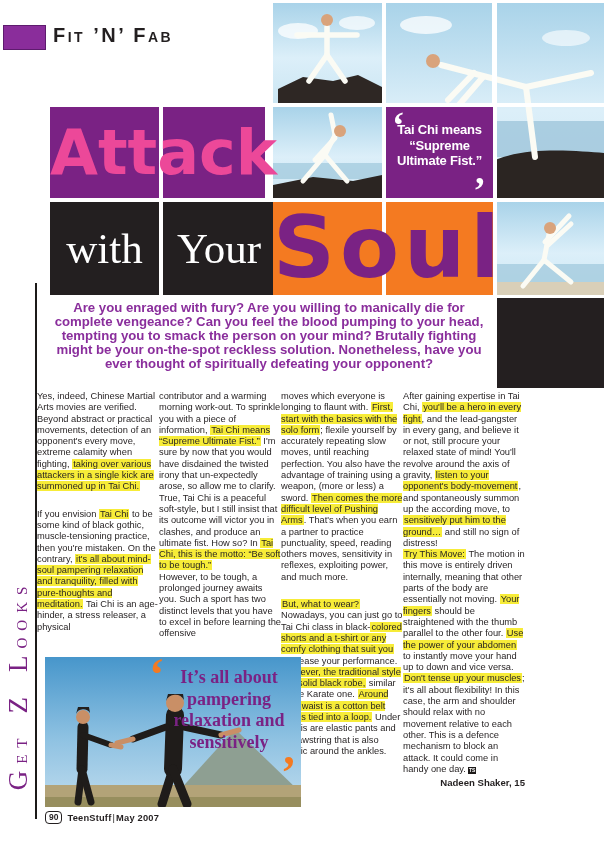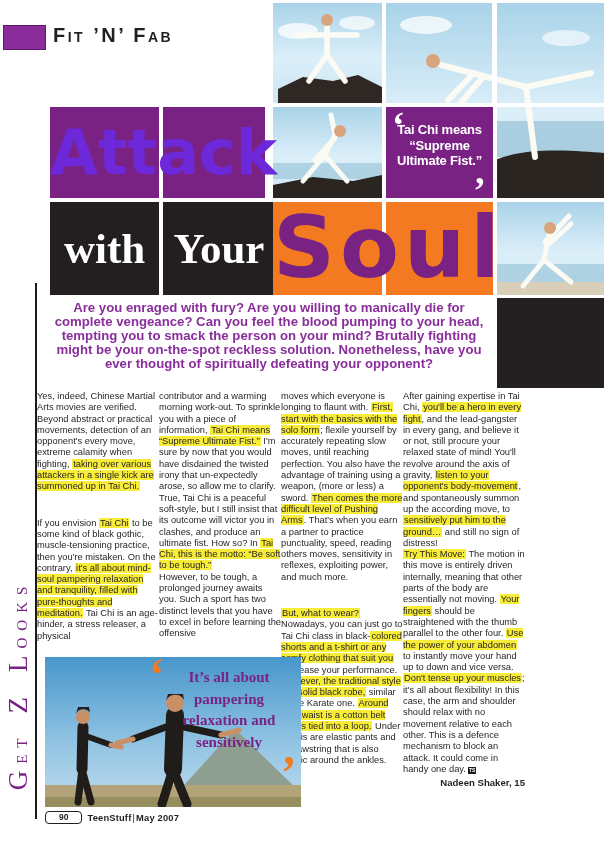--- a/index.html
+++ b/index.html
@@ -20,24 +20,24 @@
   .photo-b2{left:273px;top:107px;width:109px;height:91px;}
   .photo-d3{left:497px;top:202px;width:107px;height:93px;}
   .gap-v{left:106px;top:0;width:5px;height:195px;background:#fff;position:absolute;}
   .gap-h{left:0;top:100px;width:218px;height:4px;background:#fff;position:absolute;}
 
   
   .box{background:#7A2284;}
   .box-purple-l{left:50px;top:107px;width:109px;height:91px;}
   .box-purple-r{left:163px;top:107px;width:102px;height:91px;}
   .attack-text{left:50px;top:107px;width:215px;height:91px;line-height:91px;text-align:center;
-               font-family:"DejaVu Sans",sans-serif;font-weight:bold;font-size:62px;color:#6d28d9;}
+               font-family:"DejaVu Sans",sans-serif;font-weight:bold;font-size:62px;color:#ec4899;}
   .box-black-l{left:50px;top:202px;width:109px;height:93px;background:#231F20;}
   .box-black-r{left:163px;top:202px;width:112px;height:93px;background:#231F20;}
-  .serif-word{color:#fff;font-family:"Liberation Serif",serif;font-weight:bold;font-size:43px;
+  .serif-word{color:#fff;font-family:"Liberation Serif",serif;font-weight:normal;font-size:43px;
               text-align:center;line-height:93px;}
   .box-orange-l{left:273px;top:202px;width:109px;height:93px;background:#F47A21;}
   .box-orange-r{left:386px;top:202px;width:107px;height:93px;background:#F47A21;}
   .soul-text{left:273px;top:197px;width:231px;height:100px;line-height:100px;text-align:center;
              font-family:"DejaVu Sans",sans-serif;font-weight:bold;font-size:86px;letter-spacing:5px;
              color:#7A2284;}
 
   
   .quote-box{left:386px;top:107px;width:107px;height:91px;background:#7A2284;}
   .quote-box .qtext{position:absolute;left:4px;top:15px;width:99px;text-align:center;color:#fff;
@@ -58,42 +58,42 @@
   .side-label{left:-112px;top:669px;width:262px;height:32px;transform:rotate(-90deg);
               text-align:center;color:#7A2284;font-family:"Liberation Serif",serif;white-space:nowrap;}
   .side-label .word{margin:0 9px;}
   .side-label .lead{font-size:27px;letter-spacing:7px;}
   .side-label .rest{font-size:15px;letter-spacing:7px;}
 
   
   .cols{left:37px;top:391px;width:518px;display:flex;}
   .col{width:122px;flex:0 0 122px;font-size:9.3px;line-height:11.3px;color:#231F20;}
   .para{margin:0;}
-  .para.gap{margin-top:25px;}
+  .para.gap{margin-top:16px;}
   .hl{background:#F7EC38;padding:0 1px;}
   .byline{font-weight:bold;font-size:9.6px;text-align:right;margin-top:2px;}
   .endmark{display:inline-block;background:#1d1a19;color:#fff;font-size:5px;font-weight:bold;
            line-height:7px;padding:0 1px;margin-left:2px;}
 
   
   .bottom-photo{left:45px;top:657px;width:256px;height:150px;z-index:2;
                 background:linear-gradient(180deg,#4796CB 0%,#8FC2E2 55%,#BFDCEE 100%);overflow:hidden;}
   .bottom-photo svg{display:block;width:100%;height:100%;}
   .pull-quote-text{position:absolute;left:112px;top:10px;width:144px;text-align:center;z-index:3;
                    color:#7A2284;font-family:"Liberation Serif",serif;font-weight:bold;
-                   font-size:15px;line-height:21.5px;}
+                   font-size:18px;line-height:21.5px;}
   .pq-mark{position:absolute;color:#F47A21;font-family:"Liberation Serif",serif;font-weight:bold;
            font-size:46px;line-height:24px;z-index:3;}
   .pq-open{left:104px;top:6px;}
   .pq-close{left:236px;top:104px;}
 
   
   .footer{left:45px;top:811px;display:flex;align-items:center;gap:5px;}
   .page-badge{border:1.2px solid #231F20;border-radius:4px;font-size:8.5px;font-weight:bold;
-              padding:0 13px;line-height:11px;}
+              padding:0 3px;line-height:11px;}
   .footer-text{font-size:9.3px;font-weight:bold;letter-spacing:0.2px;}
   .footer-text .sep{font-weight:normal;padding:0 1px;}
 </style>
 </head>
 <body>
 
 <div id="page">
 
   <div class="abs logo-square"></div>
   <div class="abs section-title">Fit ’N’ Fab</div>

